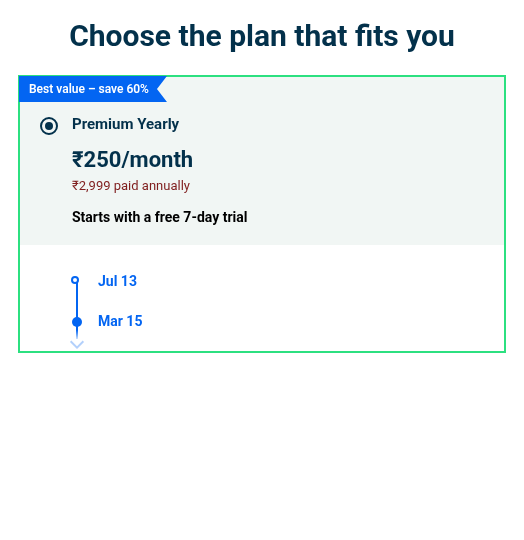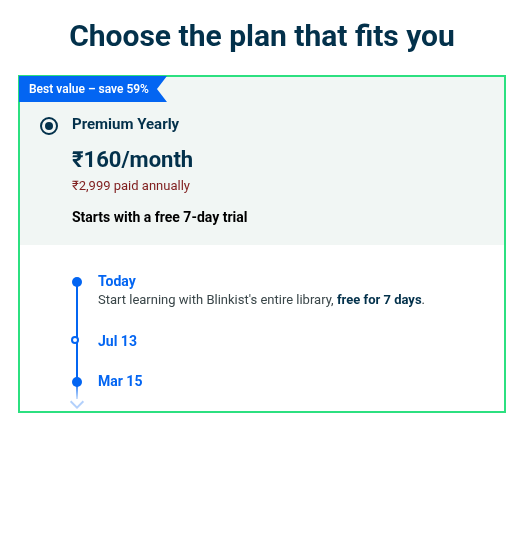--- a/index.html
+++ b/index.html
@@ -107,46 +107,39 @@
   .step-title { font-weight: 700; font-size: 14px; color: #0365f2; margin-bottom: 2px; }
   .step-desc { font-size: 13px; color: #3a4649; line-height: 1.4; }
   .step-desc b { font-weight: 700; color: #03314b; }
 </style>
 </head>
 <body>
 
 <h1 class="page-title">Choose the plan that fits you</h1>
 
 <div class="plan-card">
-  <div class="ribbon">Best value – save 59%</div>
+  <div class="ribbon">Best value – save 60%</div>
 
   <div class="plan-header">
     <div class="radio-outer">
       <div class="radio-inner"></div>
     </div>
     <div class="plan-body">
       <div class="plan-name">Premium Yearly</div>
-      <div class="plan-price">₹160/month</div>
+      <div class="plan-price">₹250/month</div>
       <div class="plan-annual">₹2,999 paid annually</div>
       <div class="plan-trial">Starts with a free 7-day trial</div>
     </div>
   </div>
 
   <div class="trial-section">
     <div class="timeline">
       <div class="timeline-line"></div>
       <div class="timeline-arrow"></div>
 
-      <div class="step">
-        <div class="dot"></div>
-        <div class="step-title">Today</div>
-        <div class="step-desc">
-          <span>Start learning with Blinkist's entire library, </span><b>free for 7 days</b><span>.</span>
-        </div>
-      </div>
 
       <div class="step">
         <div class="dot hollow"></div>
         <div class="step-title">Jul 13</div>
       </div>
 
       <div class="step">
         <div class="dot"></div>
         <div class="step-title">Mar 15</div>
       </div>

